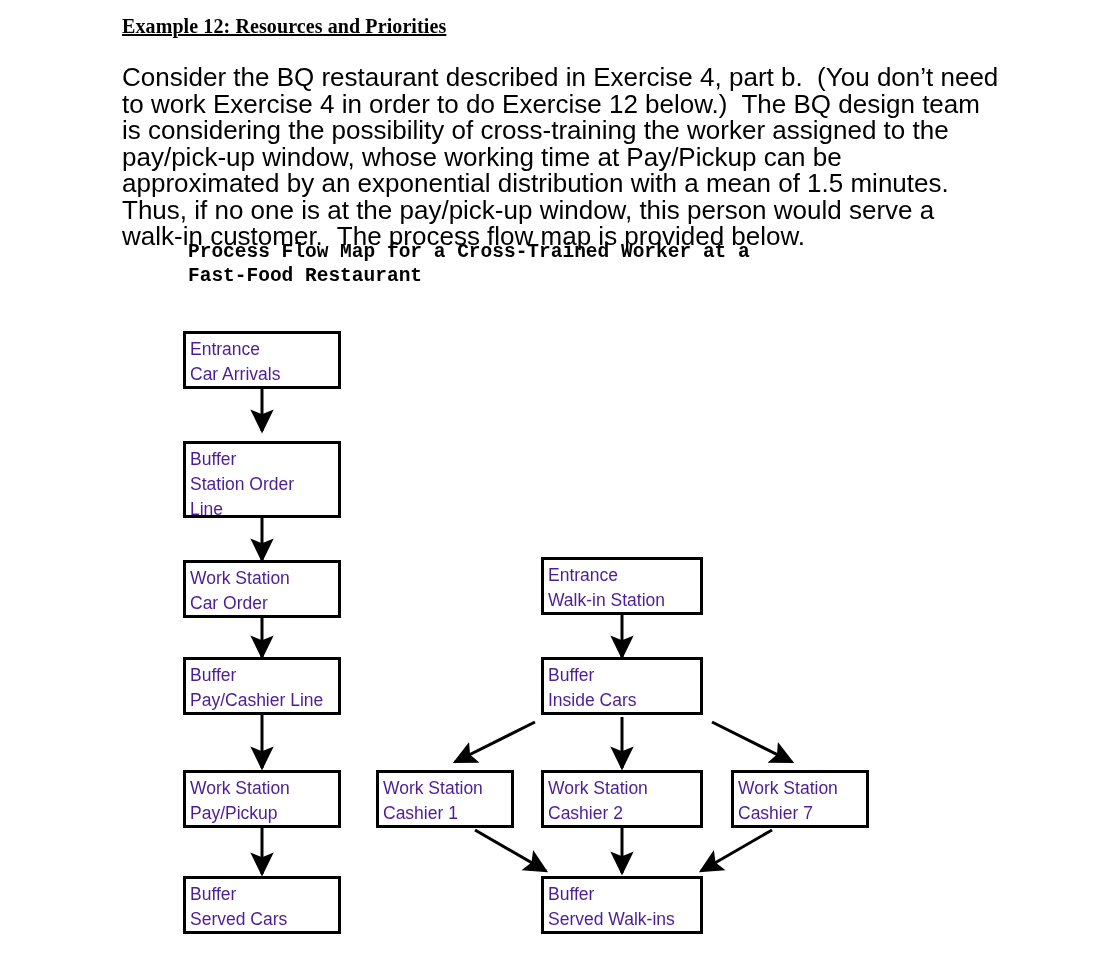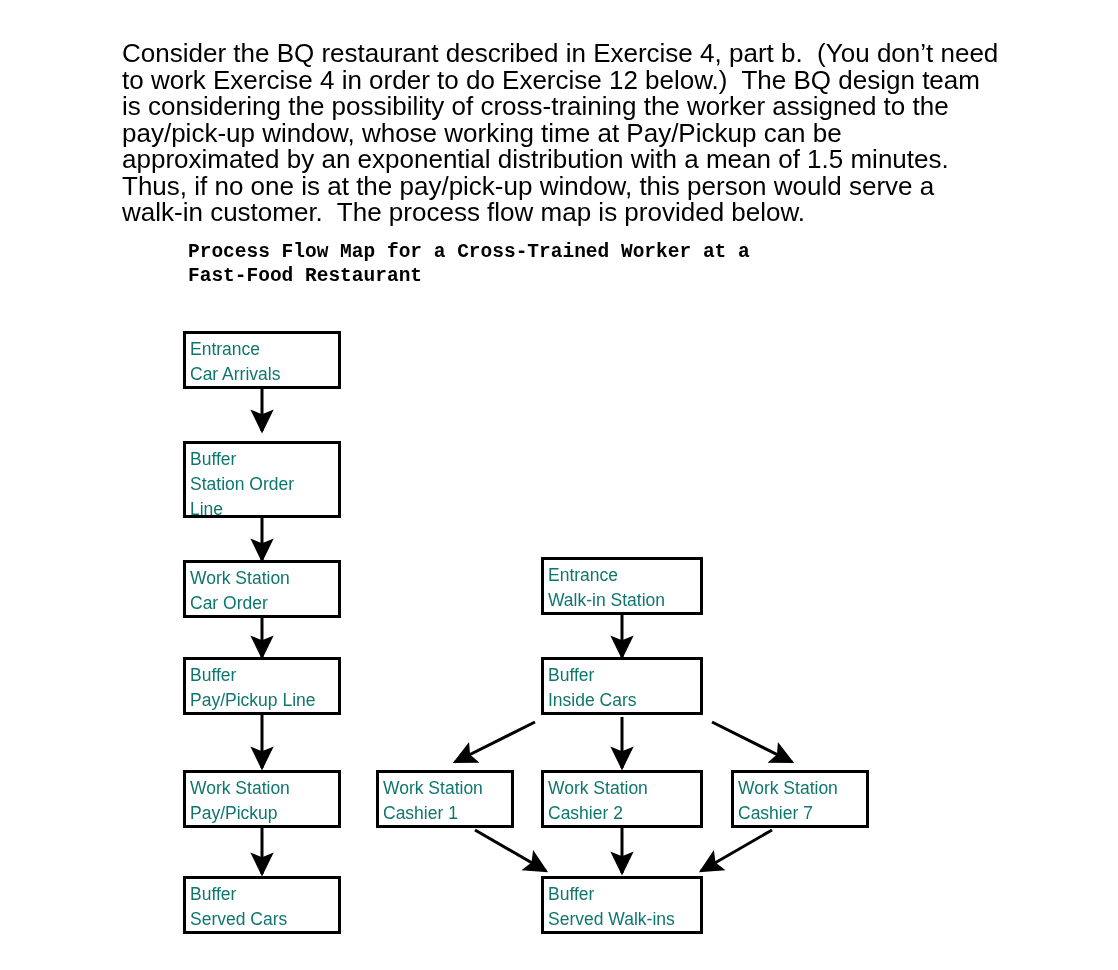--- a/index.html
+++ b/index.html
@@ -70,34 +70,35 @@
     pointer-events: none;
   }
   .node-box {
     position: absolute;
     box-sizing: border-box;
     border: 3px solid #000000;
     background: #ffffff;
     font-family: "Liberation Sans", sans-serif;
     font-size: 17.5px;
     line-height: 25px;
-    color: #0f766e;
+    color: #4c1d95;
     padding: 3px 4px 3px 4px;
     text-align: left;
     overflow: hidden;
   }
   .node-line {
     display: block;
     white-space: nowrap;
   }
 </style>
 </head>
 <body>
 
 <div id="doc-text">
+  <div class="doc-heading">Example 12: Resources and Priorities</div>
   <div class="doc-paragraph">Consider the BQ restaurant described in Exercise 4, part b.  (You don’t need to work Exercise 4 in order to do Exercise 12 below.)  The BQ design team is considering the possibility of cross-training the worker assigned to the pay/pick-up window, whose working time at Pay/Pickup can be approximated by an exponential distribution with a mean of 1.5 minutes.  Thus, if no one is at the pay/pick-up window, this person would serve a walk-in customer.  The process flow map is provided below.</div>
 </div>
 
 <div id="diagram">
 
   <div id="diagram-title">Process Flow Map for a Cross-Trained Worker at a Fast-Food Restaurant</div>
 
   <svg id="arrow-layer" viewBox="0 0 1118 970">
     <defs>
       <marker id="ah" markerWidth="9" markerHeight="9" refX="7.2" refY="4.5" orient="auto" markerUnits="strokeWidth">
@@ -135,21 +136,21 @@
     <span class="node-line">Line</span>
   </div>
 
   <div class="node-box" style="left:183px; top:560px; width:158px; height:58px;">
     <span class="node-line">Work Station</span>
     <span class="node-line">Car Order</span>
   </div>
 
   <div class="node-box" style="left:183px; top:657px; width:158px; height:58px;">
     <span class="node-line">Buffer</span>
-    <span class="node-line">Pay/Pickup Line</span>
+    <span class="node-line">Pay/Cashier Line</span>
   </div>
 
   <div class="node-box" style="left:183px; top:770px; width:158px; height:58px;">
     <span class="node-line">Work Station</span>
     <span class="node-line">Pay/Pickup</span>
   </div>
 
   <div class="node-box" style="left:183px; top:876px; width:158px; height:58px;">
     <span class="node-line">Buffer</span>
     <span class="node-line">Served Cars</span>

